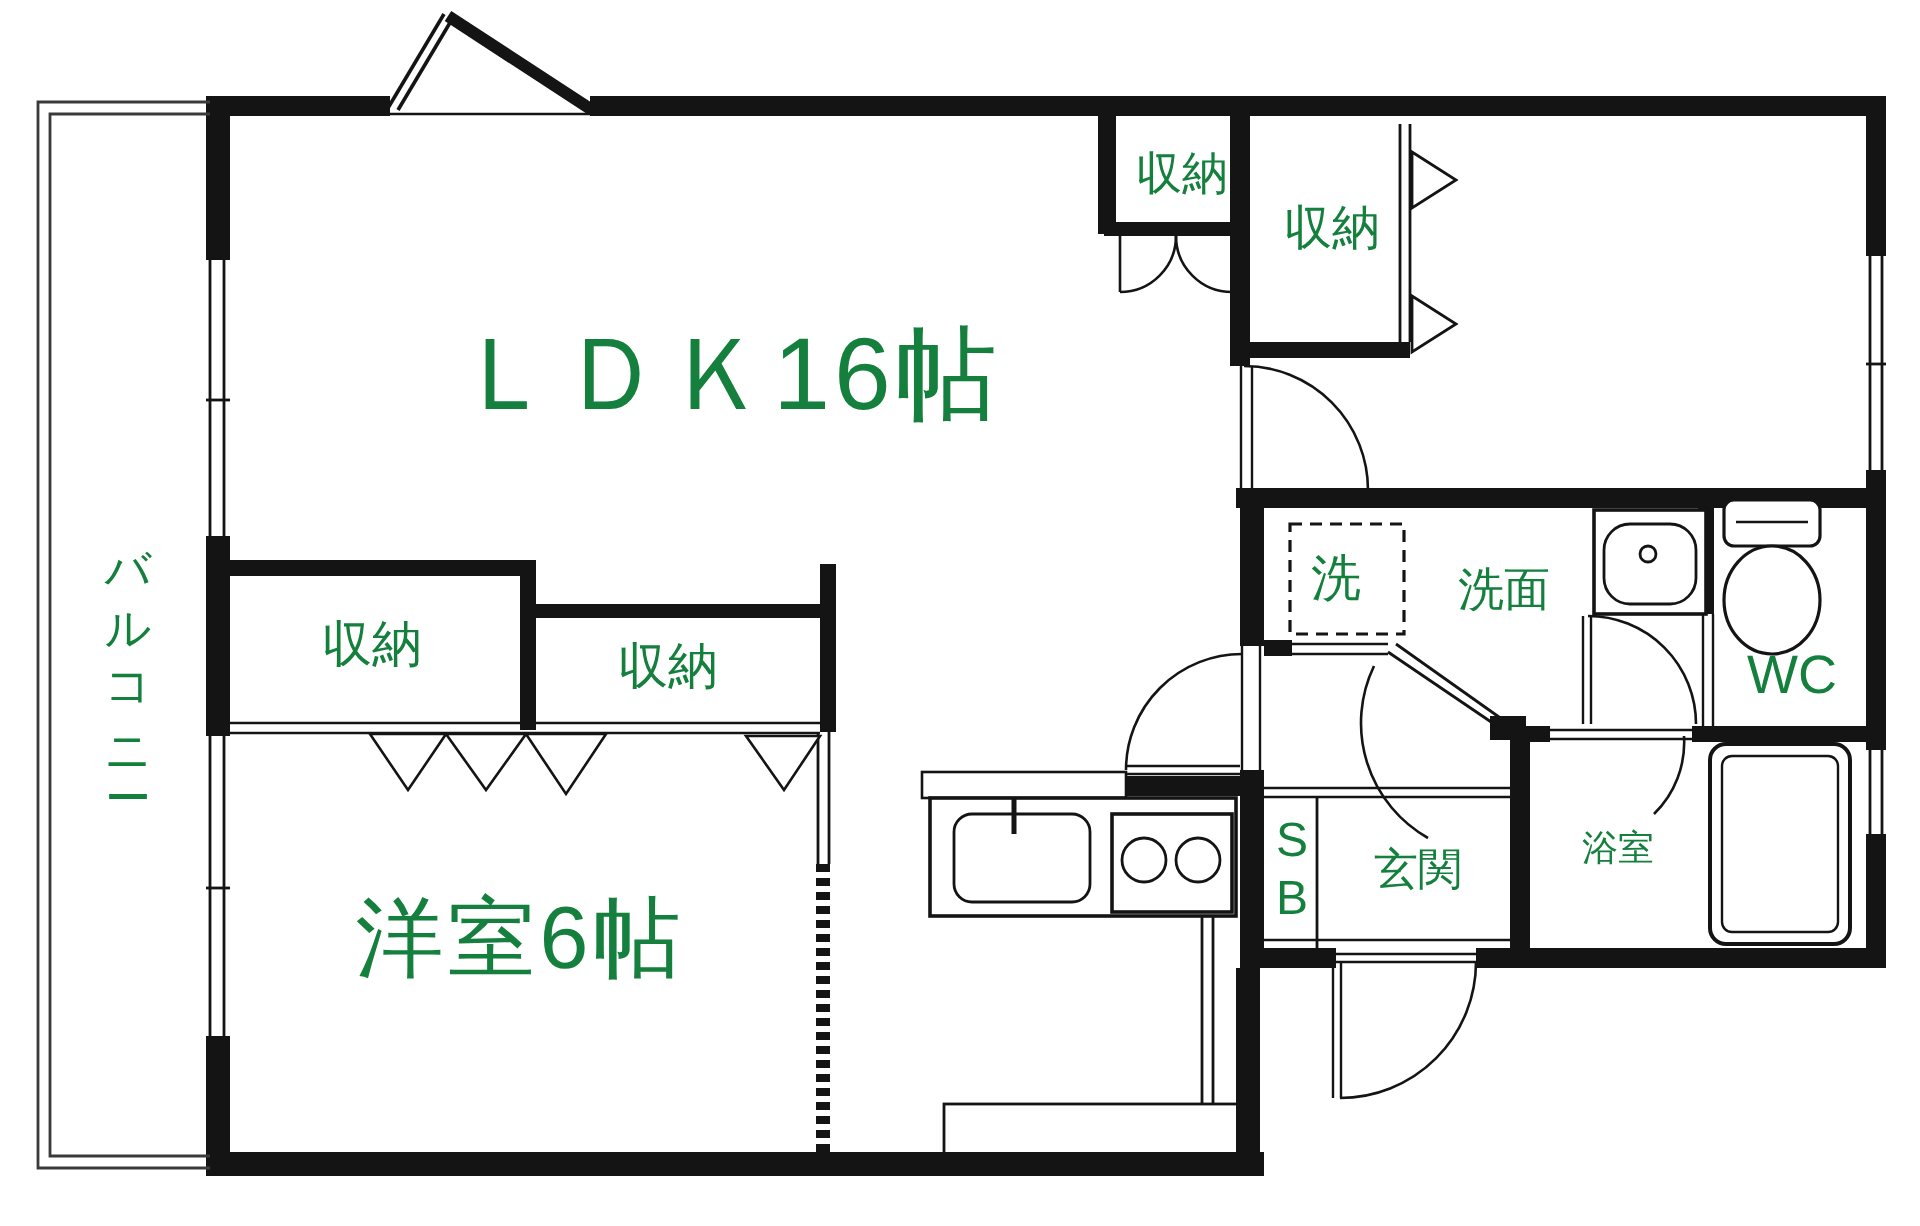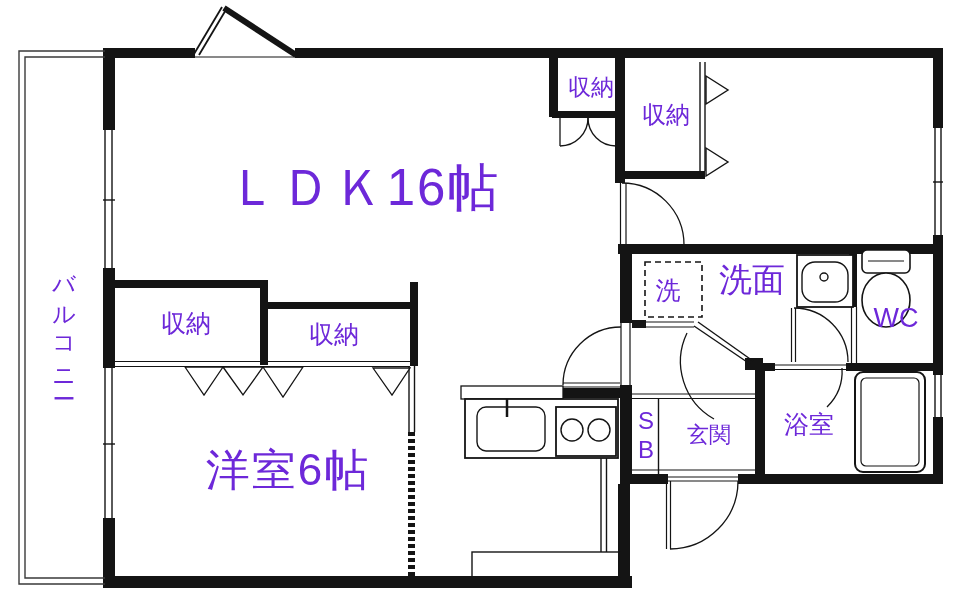--- a/index.html
+++ b/index.html
@@ -4,21 +4,21 @@
 <style>
   html,body{margin:0;padding:0;background:#ffffff;}
   .plan{
     position:relative;width:960px;height:613px;background:#ffffff;
     font-family:"Liberation Sans","DejaVu Sans",sans-serif;
     color:#141414;overflow:hidden;
   }
   .plan svg{position:absolute;left:0;top:0;}
   .lbl{
     position:absolute;transform:translate(-50%,-50%);
-    white-space:nowrap;color:#6d28d9;line-height:1;
+    white-space:nowrap;color:#15803d;line-height:1;
     font-family:"Liberation Sans","DejaVu Sans",sans-serif;
   }
   .lbl.vert{
     writing-mode:vertical-rl;text-orientation:mixed;
     letter-spacing:6px;white-space:nowrap;
   }
 </style>
 </head>
 <body>
 
@@ -213,39 +213,39 @@
 
   <g stroke="#141414" fill="#ffffff">
     <rect x="855" y="372" width="70" height="100" rx="8" stroke-width="2"></rect>
     <rect x="861" y="378" width="58" height="88" rx="5" stroke-width="1.2"></rect>
   </g>
 </svg>
 
 <div class="lbl" style="left:364px;top:187px;font-size:51px;letter-spacing:2px;">ＬＤＫ16帖</div>
 
 
-<div class="lbl" style="left:260px;top:470px;font-size:44px;letter-spacing:2px;margin-left:28px;">洋室6帖</div>
+<div class="lbl" style="left:260px;top:470px;font-size:44px;letter-spacing:2px;">洋室6帖</div>
 
 <div class="lbl vert" style="left:64px;top:326px;font-size:23px;">バルコニー</div>
 
 <div class="lbl" style="left:591px;top:87px;font-size:23px;">収納</div>
 
 <div class="lbl" style="left:666px;top:115px;font-size:24px;">収納</div>
 
 <div class="lbl" style="left:186px;top:323px;font-size:25px;">収納</div>
 
 <div class="lbl" style="left:334px;top:334px;font-size:25px;">収納</div>
 
 <div class="lbl" style="left:668px;top:290px;font-size:25px;">洗</div>
 
-<div class="lbl" style="left:752px;top:279px;font-size:33px;">洗面</div>
-
-<div class="lbl" style="left:896px;top:318px;font-size:27px;">WC</div>
-
-<div class="lbl" style="left:809px;top:424px;font-size:25px;">浴室</div>
+<div class="lbl" style="left:752px;top:295px;font-size:23px;">洗面</div>
+
+<div class="lbl" style="left:896px;top:338px;font-size:27px;">WC</div>
+
+<div class="lbl" style="left:809px;top:424px;font-size:18px;">浴室</div>
 
 <div class="lbl" style="left:709px;top:435px;font-size:22px;">玄関</div>
 
 <div class="lbl" style="left:646px;top:421px;font-size:24px;">S</div>
 
 <div class="lbl" style="left:646px;top:450px;font-size:24px;">B</div>
 
 </div>
 
 </body></html>

